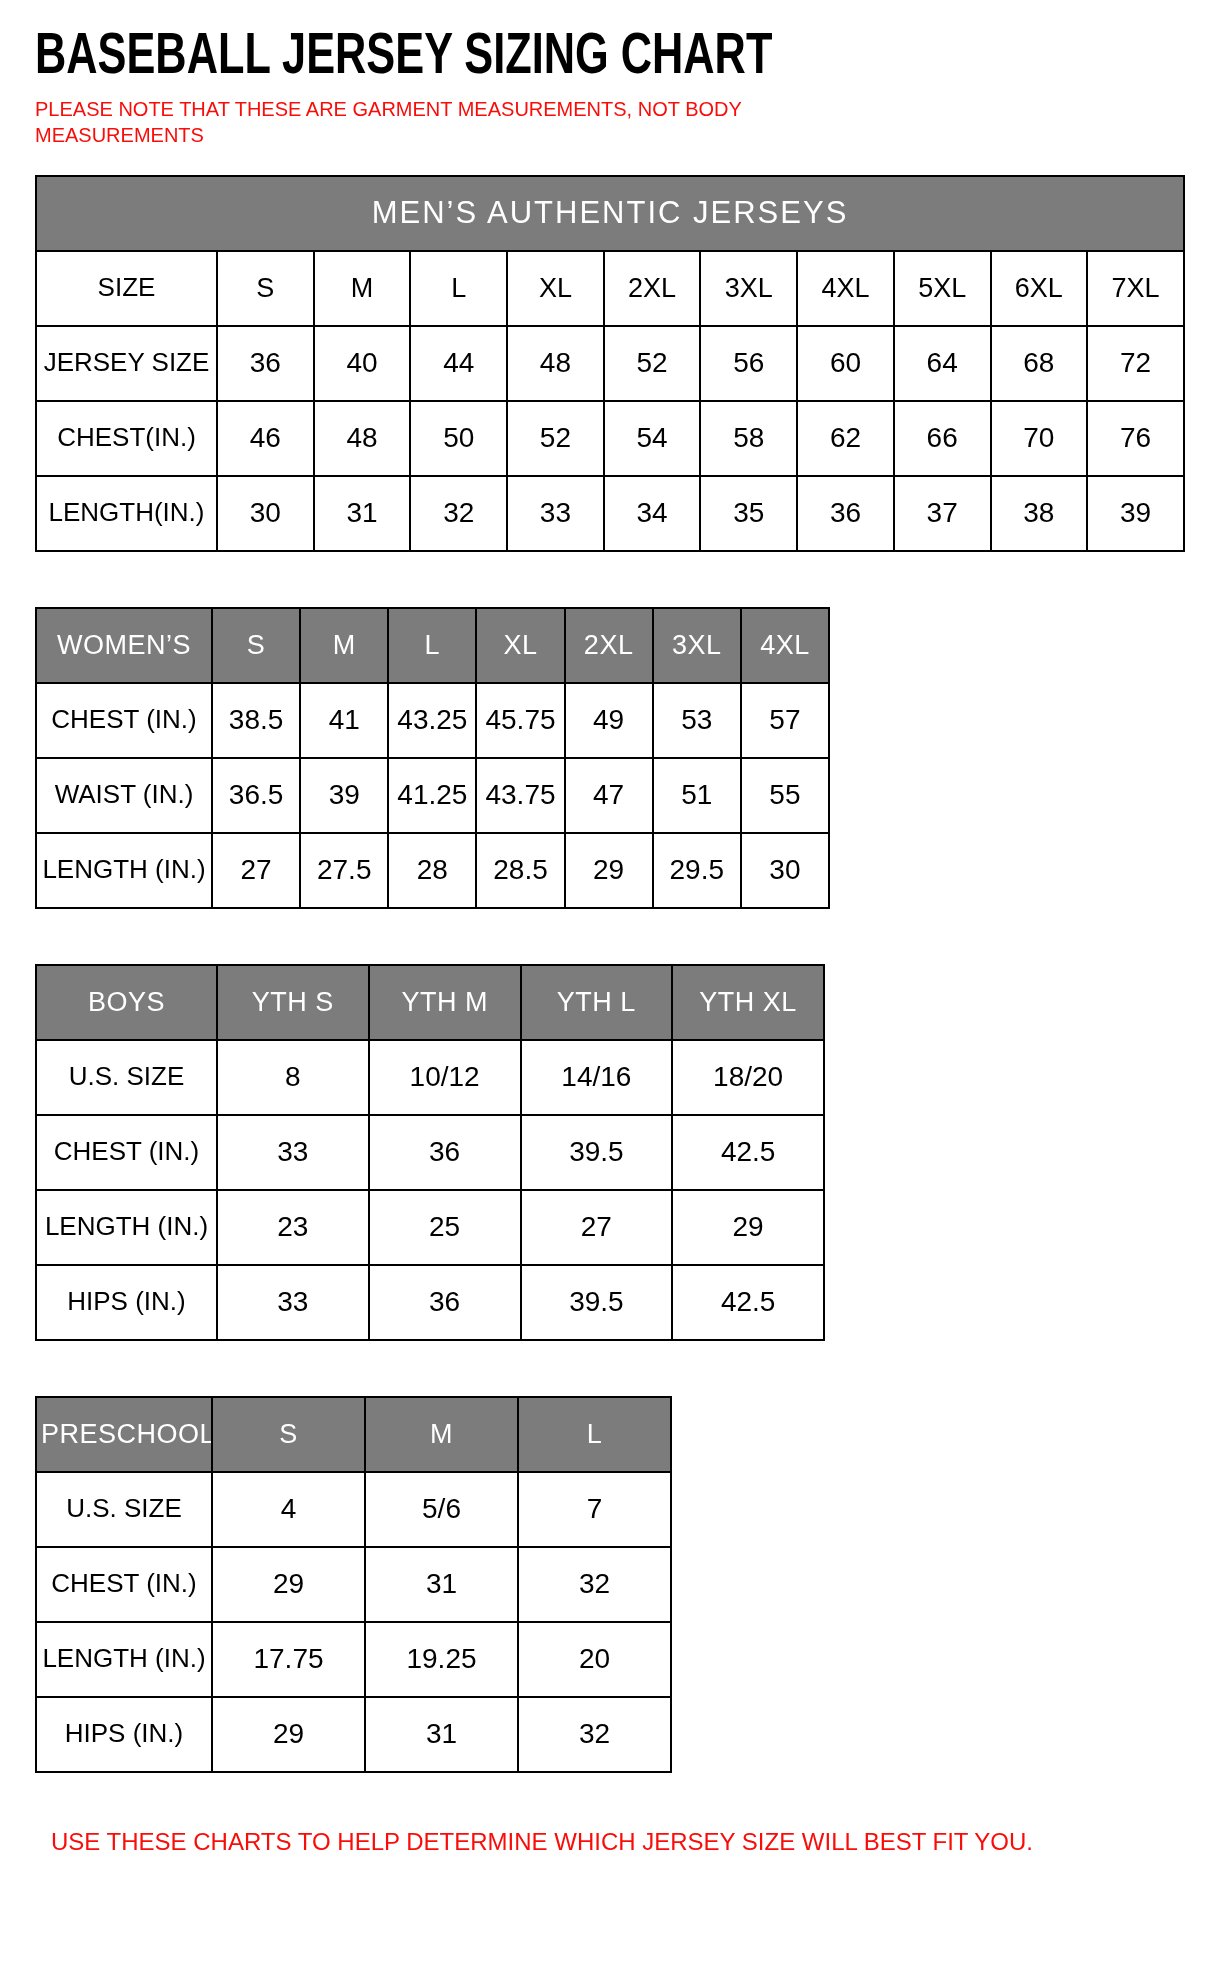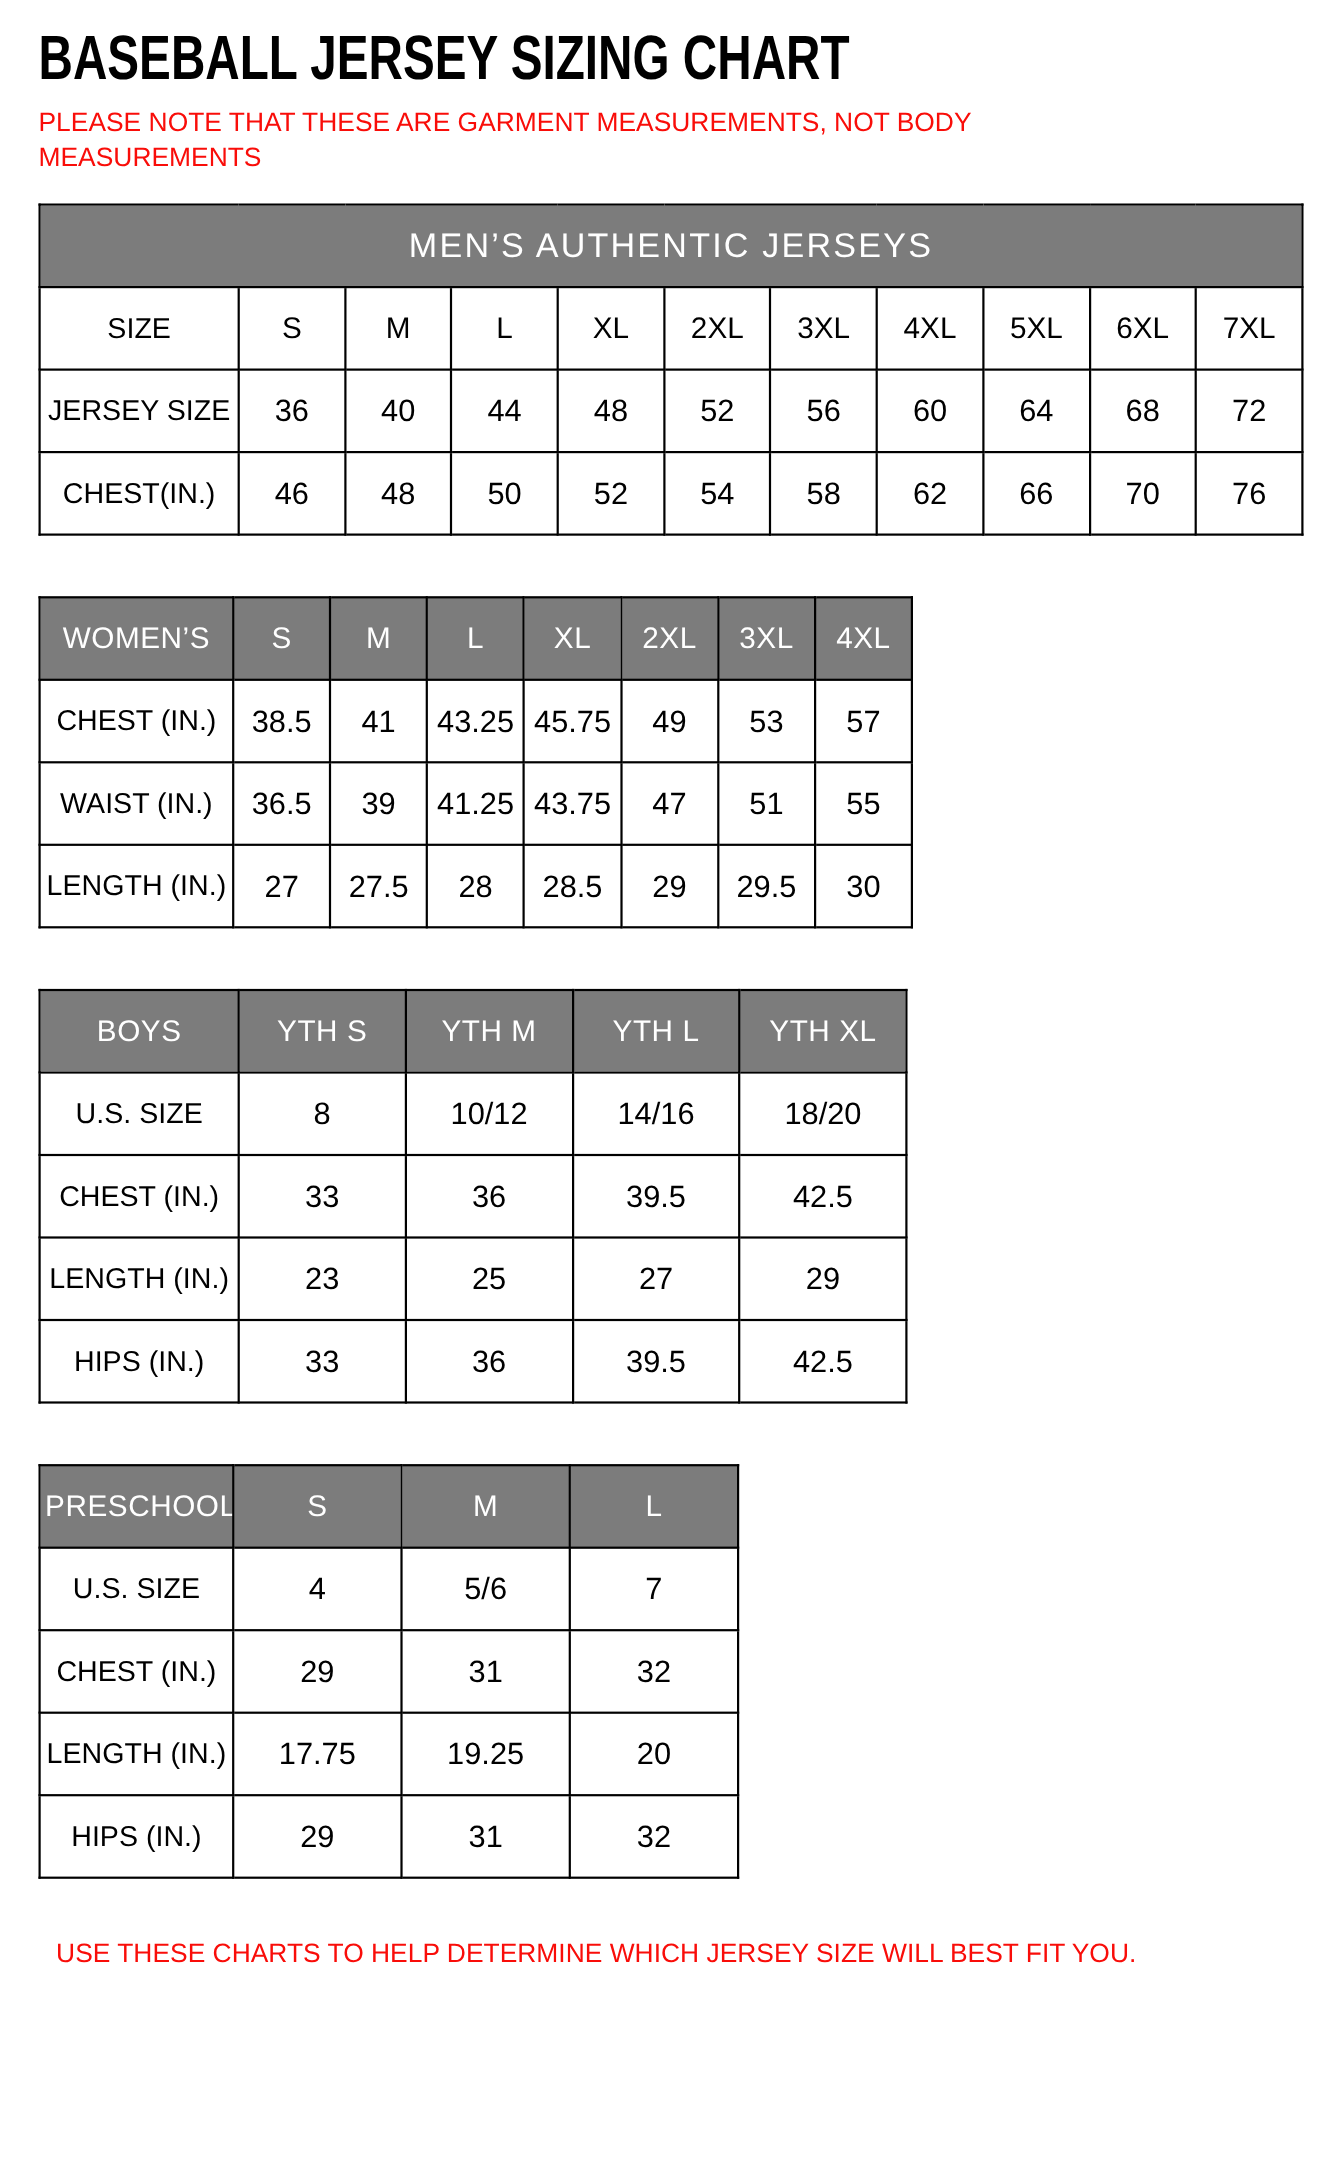--- a/index.html
+++ b/index.html
@@ -26,21 +26,21 @@
     font-size: 57px;
     line-height: 1.05;
     margin: 8px 0 12px 0;
     white-space: nowrap;
     transform: scaleX(0.76);
     transform-origin: left center;
     letter-spacing: 0px;
   }
   p.note {
     color: var(--red);
-    font-size: 24px;
+    font-size: 20px;
     line-height: 1.32;
     max-width: 880px;
     margin: 0 0 26px 0;
   }
   p.footer {
     color: var(--red);
     font-size: 24px;
     margin: 50px 0 0 16px;
     white-space: nowrap;
   }
@@ -152,20 +152,33 @@
           <td>48</td>
           <td>50</td>
           <td>52</td>
           <td>54</td>
           <td>58</td>
           <td>62</td>
           <td>66</td>
           <td>70</td>
           <td>76</td>
         </tr>
+        <tr>
+          <th class="row-label">LENGTH(IN.)</th>
+          <td>30</td>
+          <td>31</td>
+          <td>32</td>
+          <td>33</td>
+          <td>34</td>
+          <td>35</td>
+          <td>36</td>
+          <td>37</td>
+          <td>38</td>
+          <td>39</td>
+        </tr>
       </tbody>
     </table>
 
   <table id="women-table" class="sizing-table">
       <colgroup>
         <col class="label-col">
         <col>
         <col>
         <col>
         <col>

